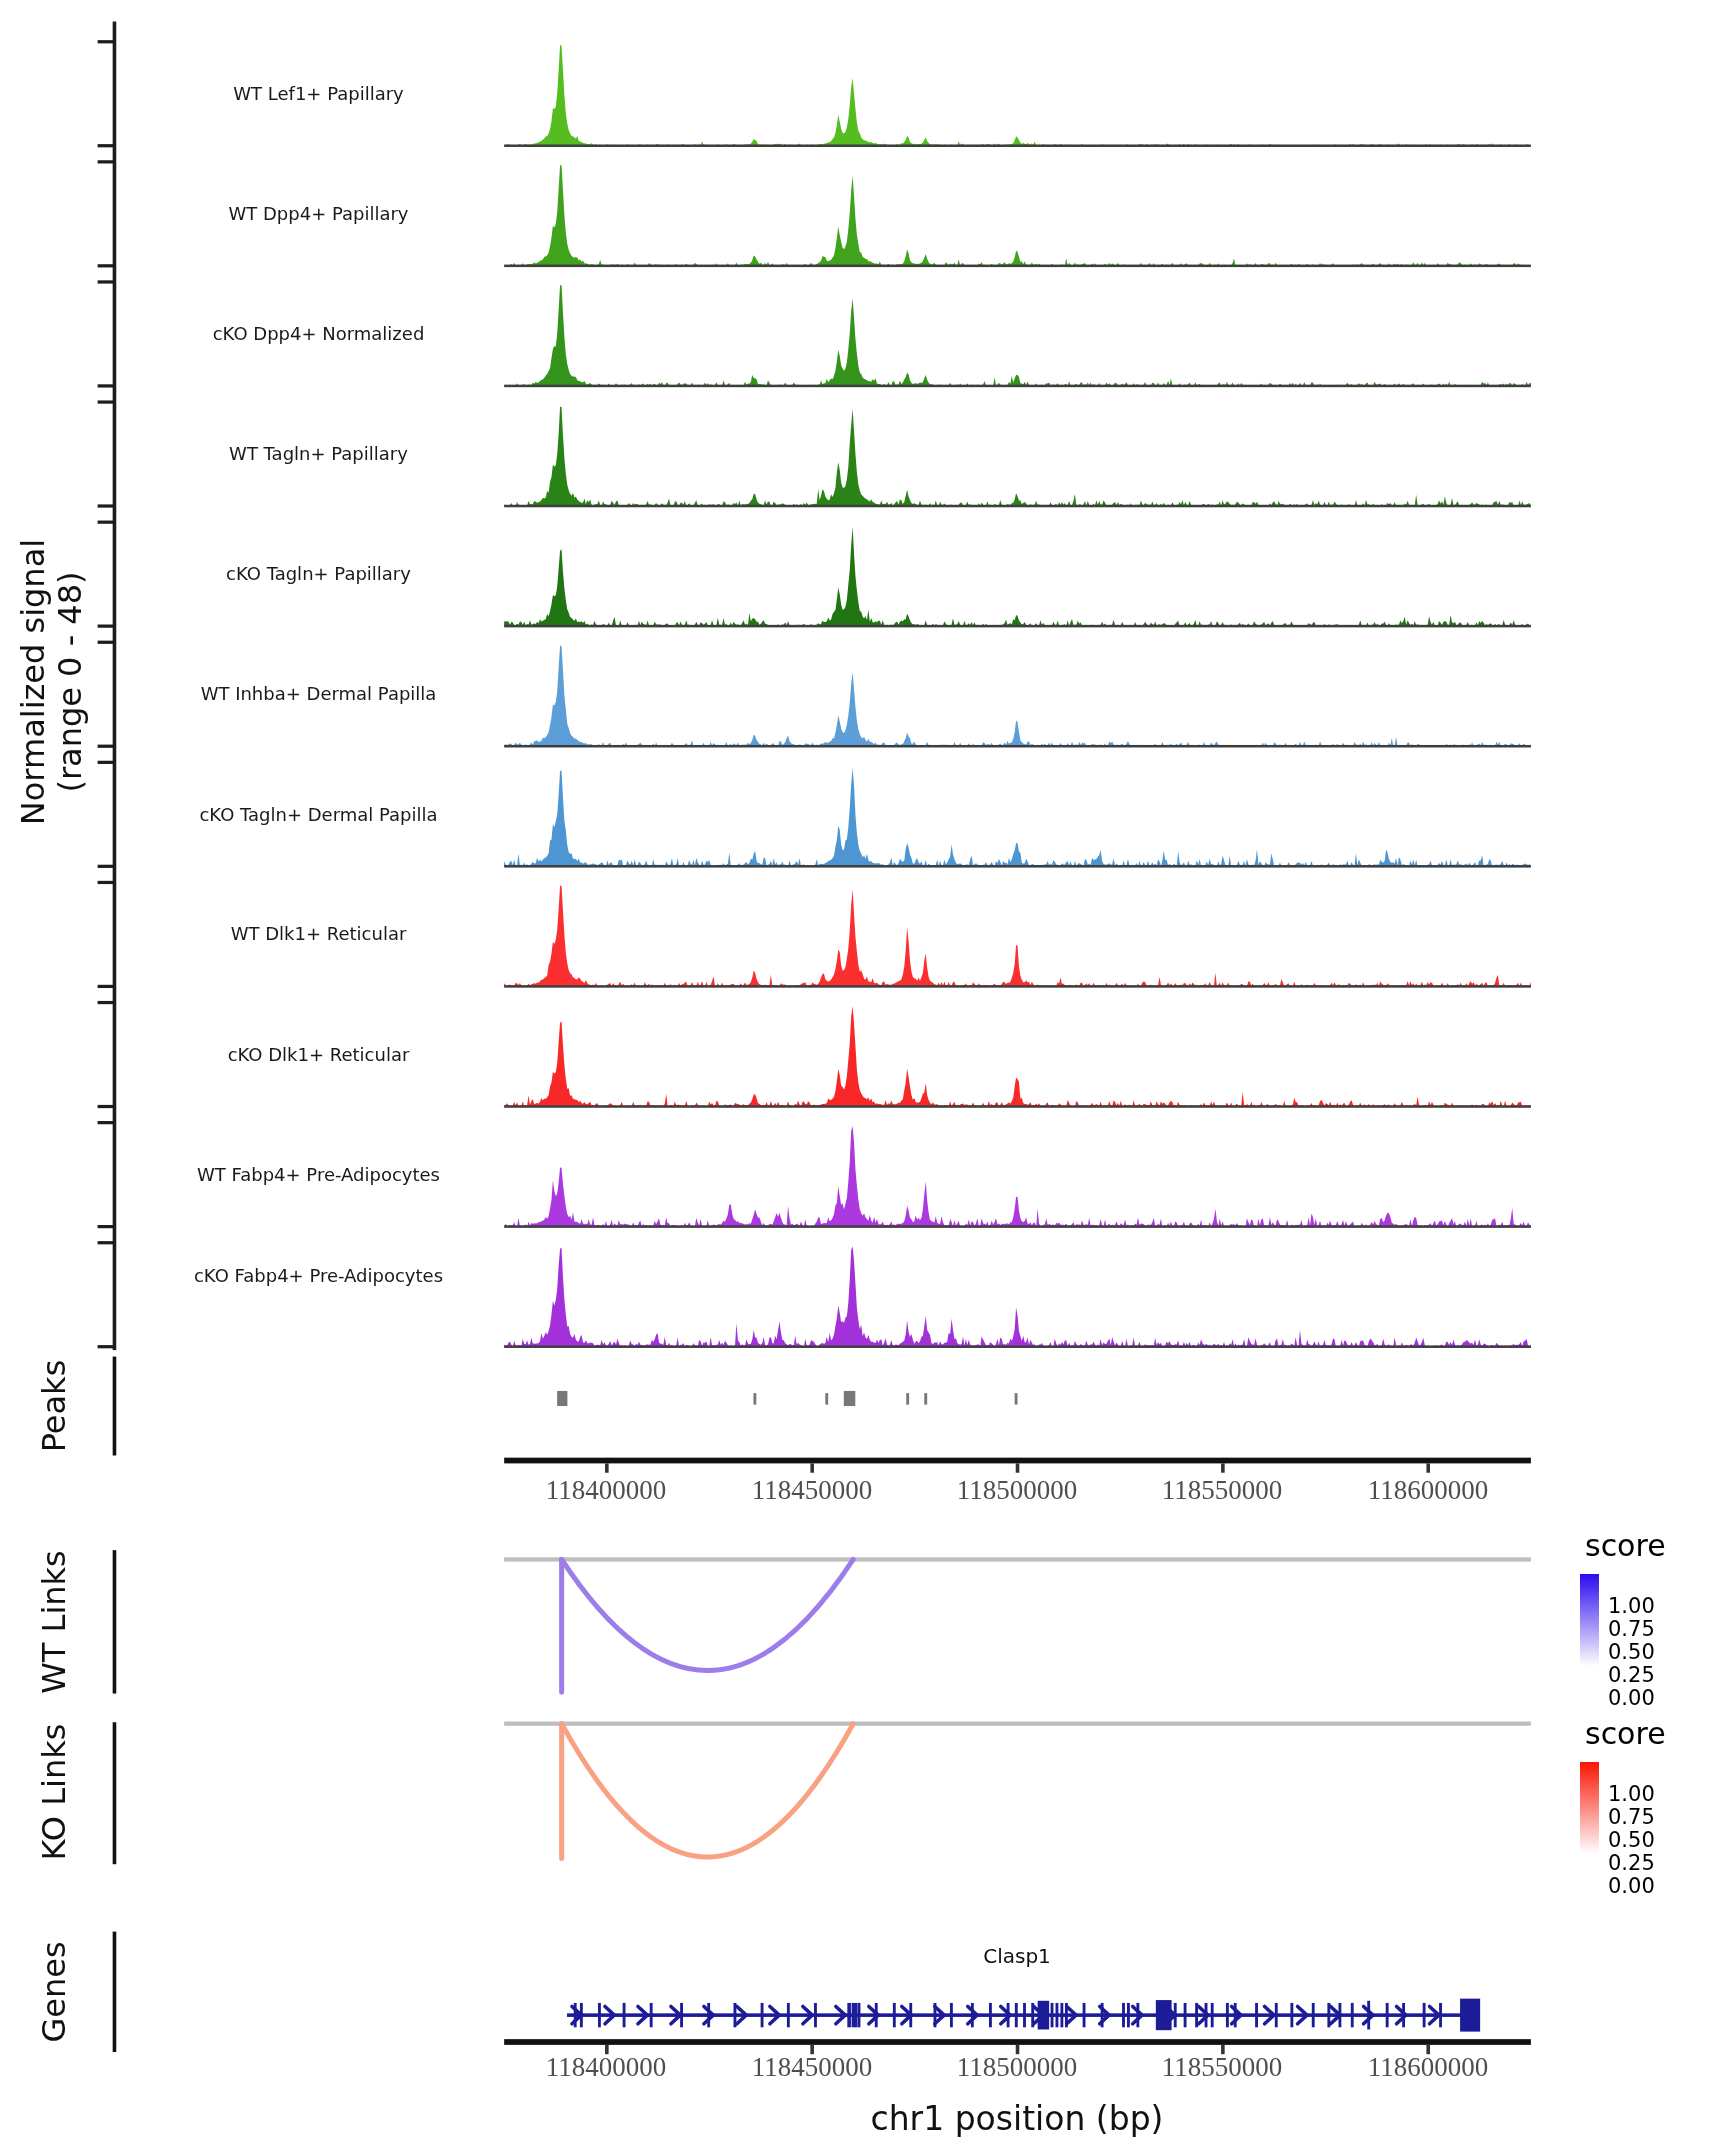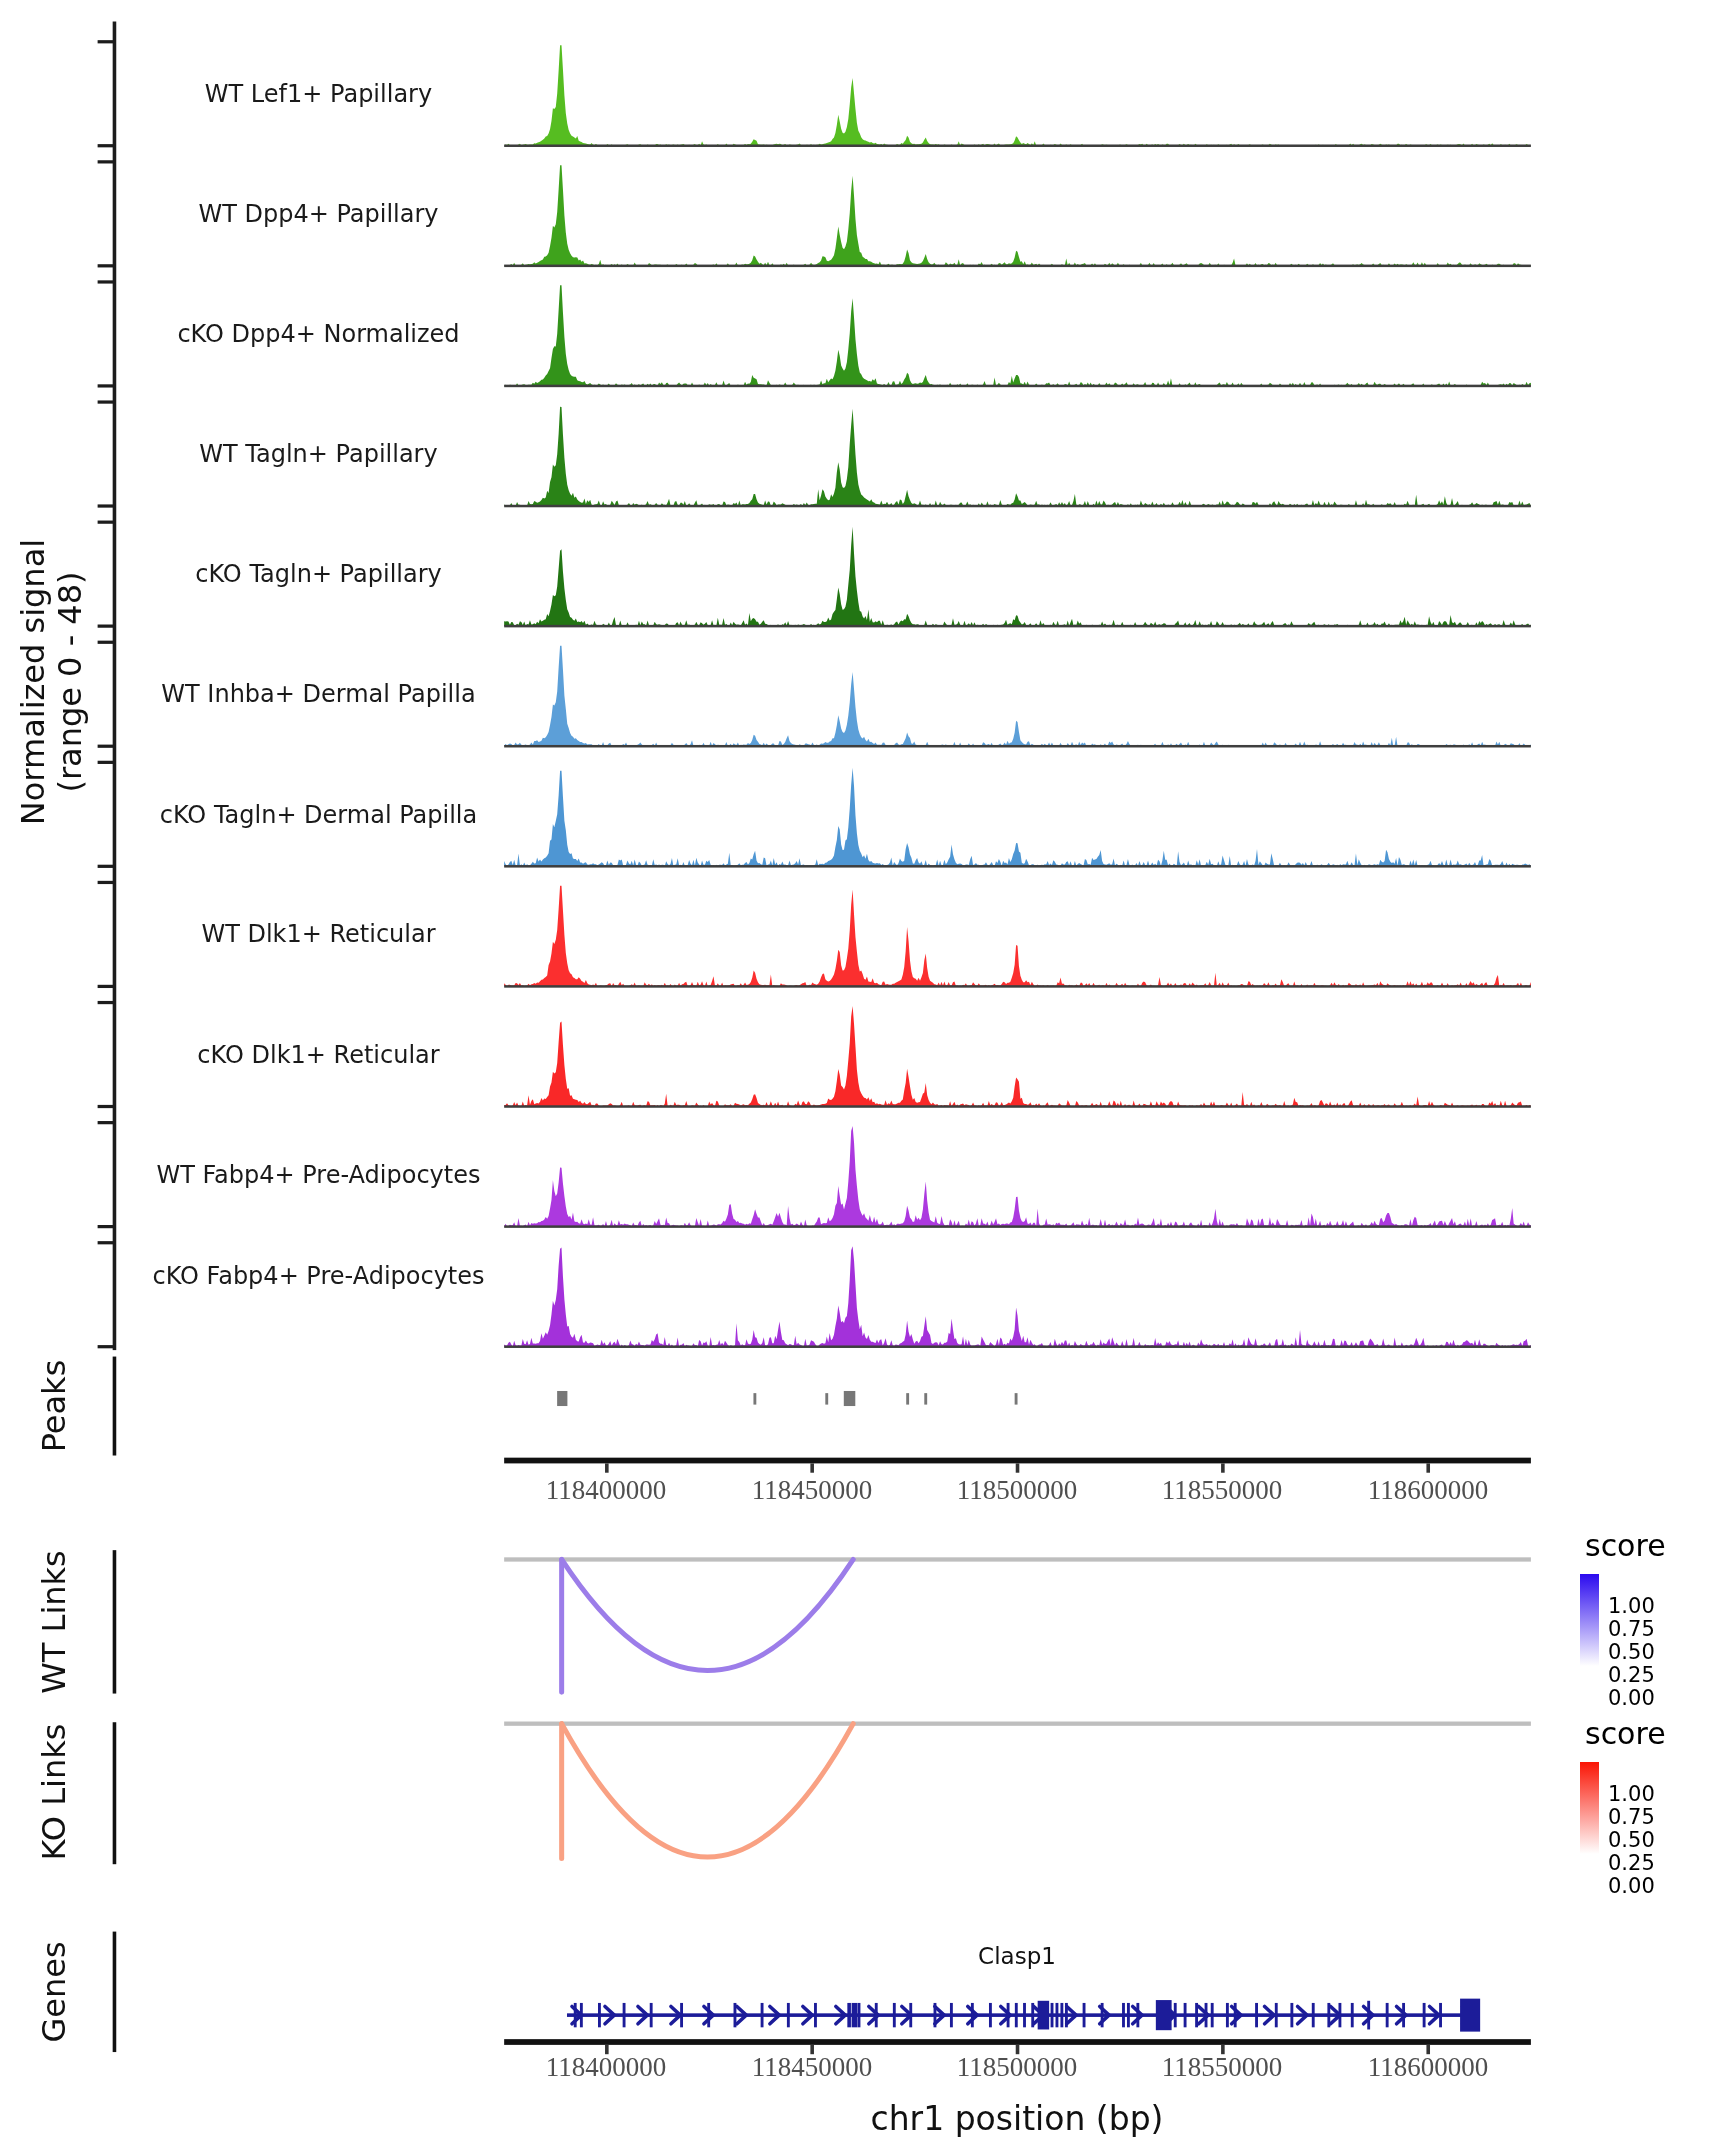--- a/index.html
+++ b/index.html
@@ -1,27 +1,27 @@
 <!DOCTYPE html>
 <html style="font-size:11.5px"><head>
 <meta charset="utf-8">
 <style>
   html,body{margin:0;padding:0;background:#ffffff;}
   #fig{position:relative;width:1721px;height:2151px;background:#ffffff;
        font-family:"DejaVu Sans","Liberation Sans",sans-serif;overflow:hidden;}
   #gfx{position:absolute;left:0;top:0;}
   .tlabel{position:absolute;left:125px;width:387px;text-align:center;
-          font-size:24px;line-height:32px;color:#1a1a1a;white-space:nowrap;}
+          font-size:18px;line-height:32px;color:#1a1a1a;white-space:nowrap;}
   .rotlab{position:absolute;transform:translate(-50%,-50%) rotate(-90deg);
           font-size:32px;color:#111;white-space:nowrap;}
   .ylab{position:absolute;transform:translate(-50%,-50%) rotate(-90deg);
         font-size:32px;color:#111;text-align:center;line-height:37px;white-space:nowrap;}
   .xtick{position:absolute;transform:translateX(-50%);font-size:27px;color:#4f4f4f;white-space:nowrap;font-family:Liberation Serif, serif;}
   .xlabel{position:absolute;transform:translateX(-50%);font-size:33px;color:#111;white-space:nowrap;}
-  .genename{position:absolute;transform:translate(-50%,-50%);font-size:23px;color:#111;}
+  .genename{position:absolute;transform:translate(-50%,-50%);font-size:20px;color:#111;}
   .legend{position:absolute;width:146px;height:172px;}
   .legend .ltitle{position:absolute;left:11px;top:0;font-size:30px;color:#000;}
   .legend .lbar{position:absolute;left:5.7px;top:46px;width:19.4px;height:92px;}
   .legend .ltick{position:absolute;left:34px;font-size:21px;color:#000;margin-top:32px;}
 </style>
 </head>
 <body>
 
 <div id="fig">
   <svg id="gfx" width="1721" height="2151" viewBox="0 0 2400 3000">

